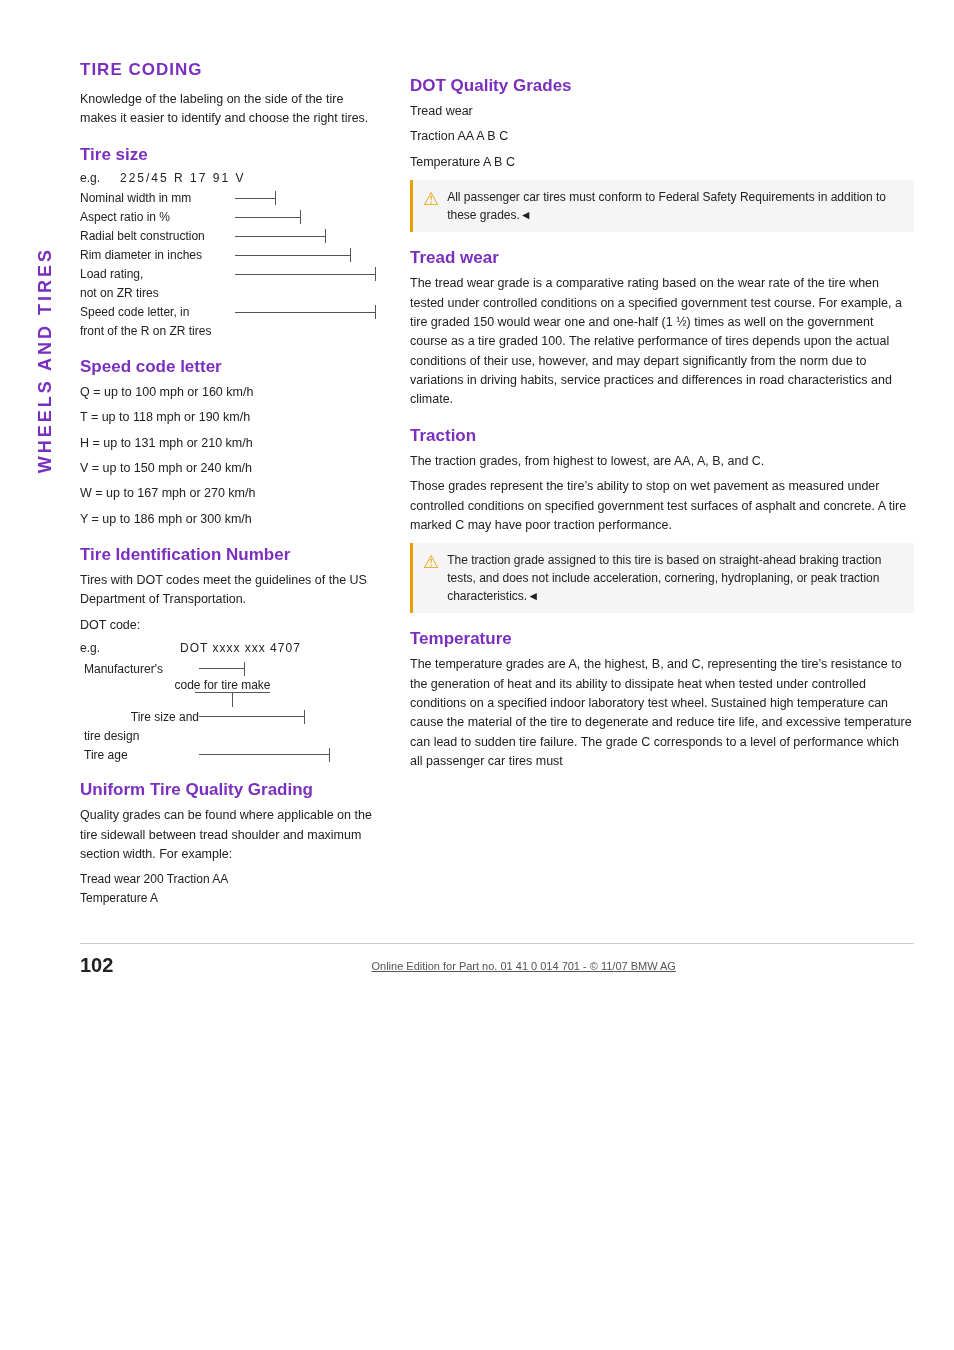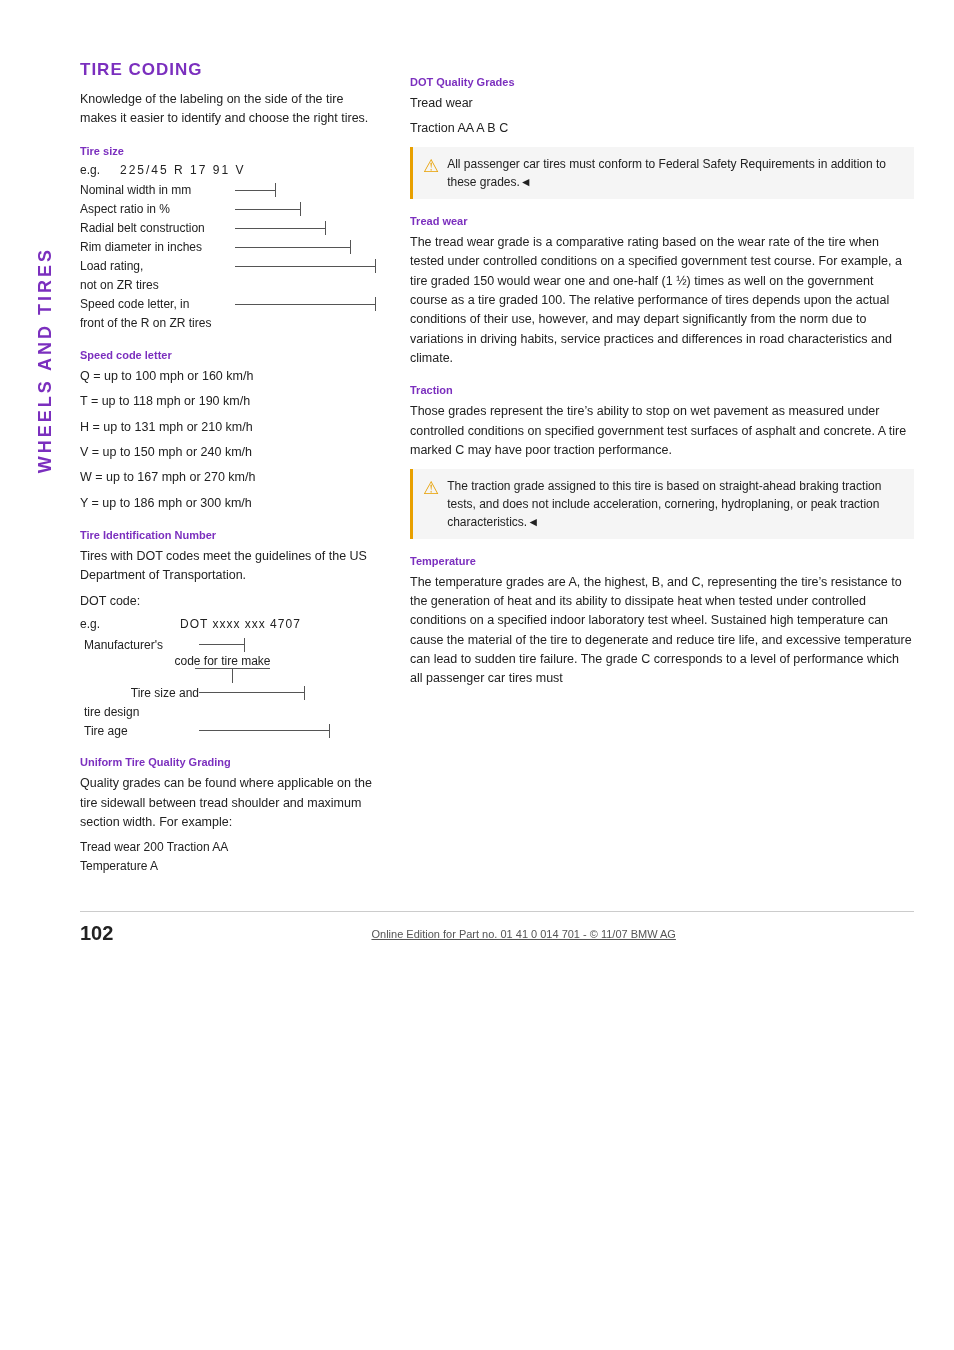--- a/index.html
+++ b/index.html
@@ -56,21 +56,21 @@
     
     h1.page-title {
       font-size: 17px;
       font-weight: bold;
       color: #7b2fbe;
       text-transform: uppercase;
       margin-bottom: 10px;
       letter-spacing: 1px;
     }
     h2.section-title {
-      font-size: 11px;
+      font-size: 17px;
       font-weight: bold;
       color: #7b2fbe;
       margin-bottom: 6px;
       margin-top: 16px;
     }
     p {
       font-size: 12.5px;
       line-height: 1.55;
       margin-bottom: 6px;
     }
@@ -244,30 +244,32 @@
       <p>Quality grades can be found where applicable on the tire sidewall between tread shoulder and maximum section width. For example:</p>
       <p style="font-size:12px; margin-top:4px;">Tread wear 200 Traction AA<br>Temperature A</p>
 
     </div>
 
     <div class="right-col">
 
       <h2 class="section-title">DOT Quality Grades</h2>
       <p>Tread wear</p>
       <p>Traction AA A B C</p>
+      <p>Temperature A B C</p>
 
       <div class="warning-box">
         <span class="warning-icon">⚠</span>
         <span>All passenger car tires must conform to Federal Safety Requirements in addition to these grades.◄</span>
       </div>
 
       <h2 class="section-title">Tread wear</h2>
       <p>The tread wear grade is a comparative rating based on the wear rate of the tire when tested under controlled conditions on a specified government test course. For example, a tire graded 150 would wear one and one-half (1 ½) times as well on the government course as a tire graded 100. The relative performance of tires depends upon the actual conditions of their use, however, and may depart significantly from the norm due to variations in driving habits, service practices and differences in road characteristics and climate.</p>
 
       <h2 class="section-title">Traction</h2>
+      <p>The traction grades, from highest to lowest, are AA, A, B, and C.</p>
       <p>Those grades represent the tire’s ability to stop on wet pavement as measured under controlled conditions on specified government test surfaces of asphalt and concrete. A tire marked C may have poor traction performance.</p>
 
       <div class="warning-box">
         <span class="warning-icon">⚠</span>
         <span>The traction grade assigned to this tire is based on straight-ahead braking traction tests, and does not include acceleration, cornering, hydroplaning, or peak traction characteristics.◄</span>
       </div>
 
       <h2 class="section-title">Temperature</h2>
       <p>The temperature grades are A, the highest, B, and C, representing the tire’s resistance to the generation of heat and its ability to dissipate heat when tested under controlled conditions on a specified indoor laboratory test wheel. Sustained high temperature can cause the material of the tire to degenerate and reduce tire life, and excessive temperature can lead to sudden tire failure. The grade C corresponds to a level of performance which all passenger car tires must</p>
 

